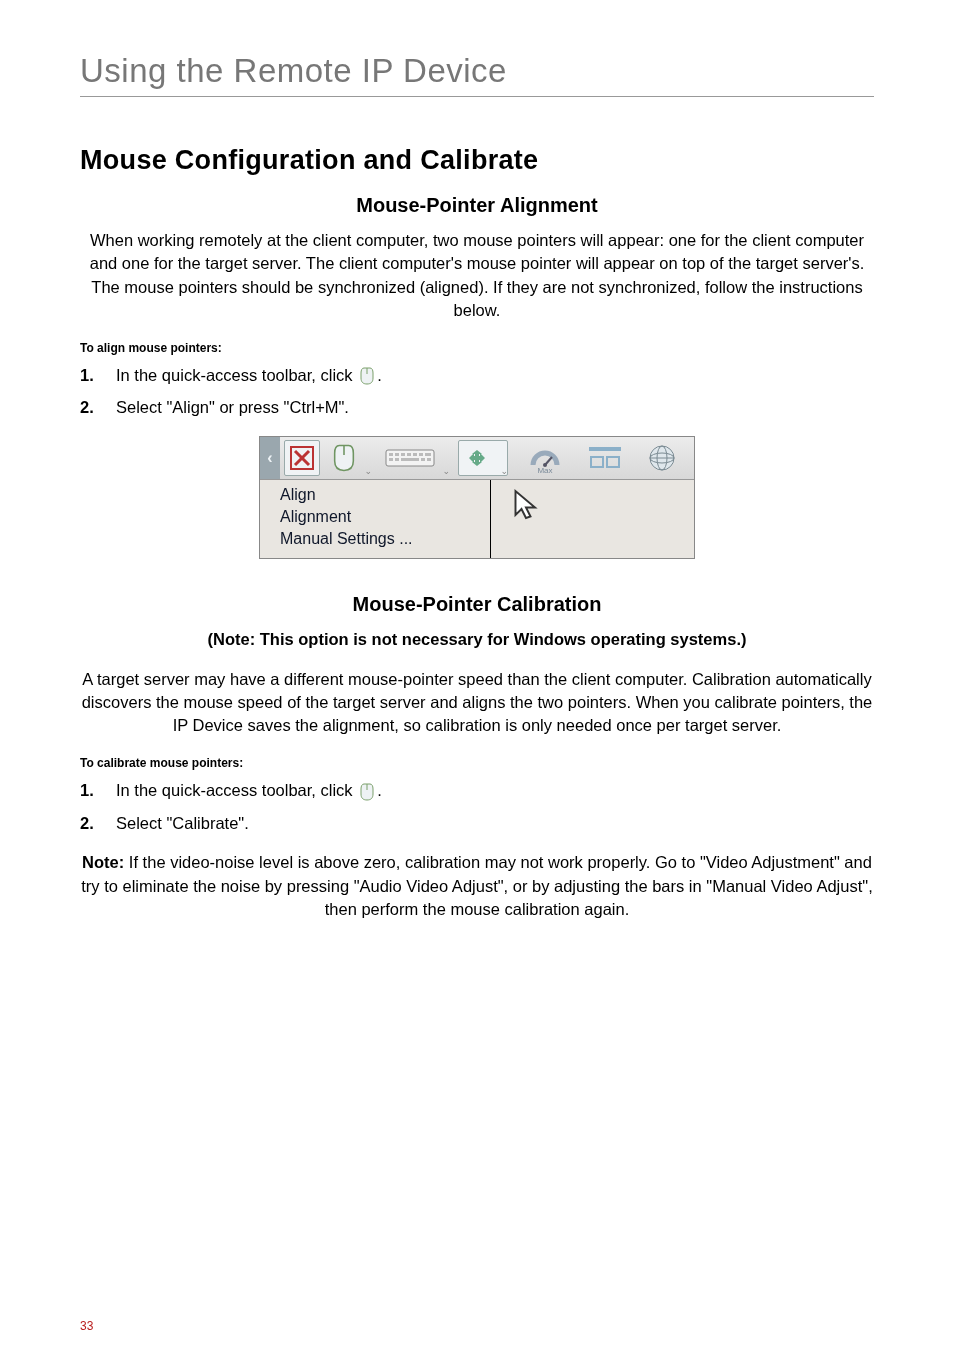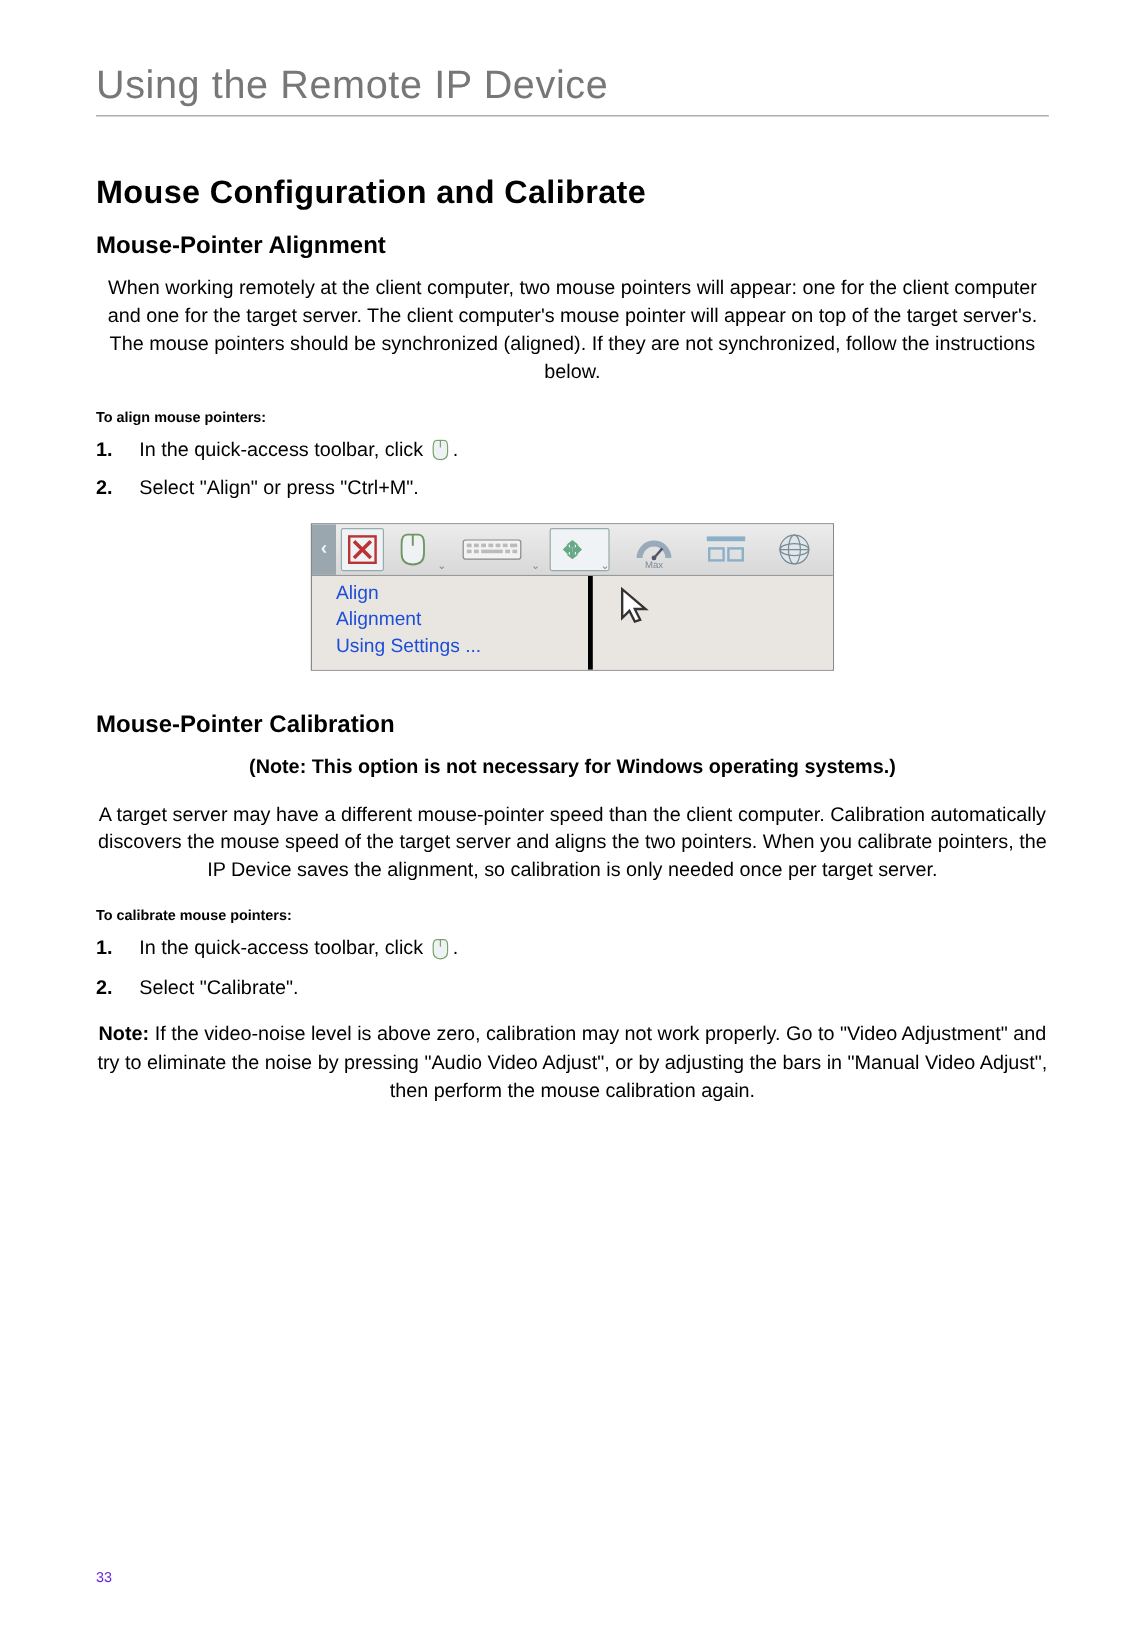--- a/index.html
+++ b/index.html
@@ -31,20 +31,21 @@
     font-weight: 700;
     margin: 0 0 18px 0;
     font-family: "Segoe UI", Arial, sans-serif;
     letter-spacing: 0.3px;
   }
   .h3 {
     font-size: 20px;
     font-weight: 700;
     margin: 0 0 12px 0;
     font-family: "Segoe UI", Arial, sans-serif;
+    text-align: center;
   }
   .h4 {
     font-size: 12px;
     font-weight: 700;
     margin: 18px 0 8px 0;
     font-family: "Segoe UI", Arial, sans-serif;
   }
   .body-text {
     font-size: 16.5px;
     line-height: 1.42;
@@ -127,39 +128,39 @@
   }
   .menu-panel {
     display: flex;
     background: #e9e6e1;
   }
   .menu-list {
     width: 230px;
     padding: 4px 0 8px 0;
     font-family: Tahoma, Arial, sans-serif;
     font-size: 16px;
-    color: #1d4ed8;
-    border-right: 4px solid #000000;
+    color: #0f172a;
+    border-right: 1px solid #000000;
   }
   .menu-list .mi {
     padding: 2px 14px 2px 20px;
   }
   .cursor-cell {
     flex: 1;
     display: flex;
     align-items: flex-start;
     justify-content: flex-start;
     padding: 8px 0 0 20px;
   }
   .page-num {
     position: absolute;
     left: 80px;
-    bottom: 42px;
+    bottom: 30px;
     font-size: 12px;
-    color: #6d28d9;
+    color: #b91c1c;
   }
   .page { position: relative; min-height: 1363px; box-sizing: border-box; }
 </style>
 </head>
 <body>
 
 <div class="page">
 
   <div class="header-title">Using the Remote IP Device</div>
   <hr class="header-rule">
@@ -264,21 +265,21 @@
             <ellipse cx="15" cy="15" rx="5" ry="12" fill="none" stroke="#7a8a92" stroke-width="1"></ellipse>
             <line x1="3" y1="15" x2="27" y2="15" stroke="#7a8a92"></line>
           </svg>
         </div>
       </div>
 
       <div class="menu-panel">
         <div class="menu-list">
           <div class="mi">Align</div>
           <div class="mi">Alignment</div>
-          <div class="mi">Using Settings ...</div>
+          <div class="mi">Manual Settings ...</div>
         </div>
         <div class="cursor-cell">
           <svg width="30" height="36" viewBox="0 0 20 24">
             <path d="M3 2 L3 18 L7 14 L10 20 L13 19 L10 13 L16 13 Z" fill="#fff" stroke="#333" stroke-width="1.3"></path>
           </svg>
         </div>
       </div>
     </div>
   </div>
 

